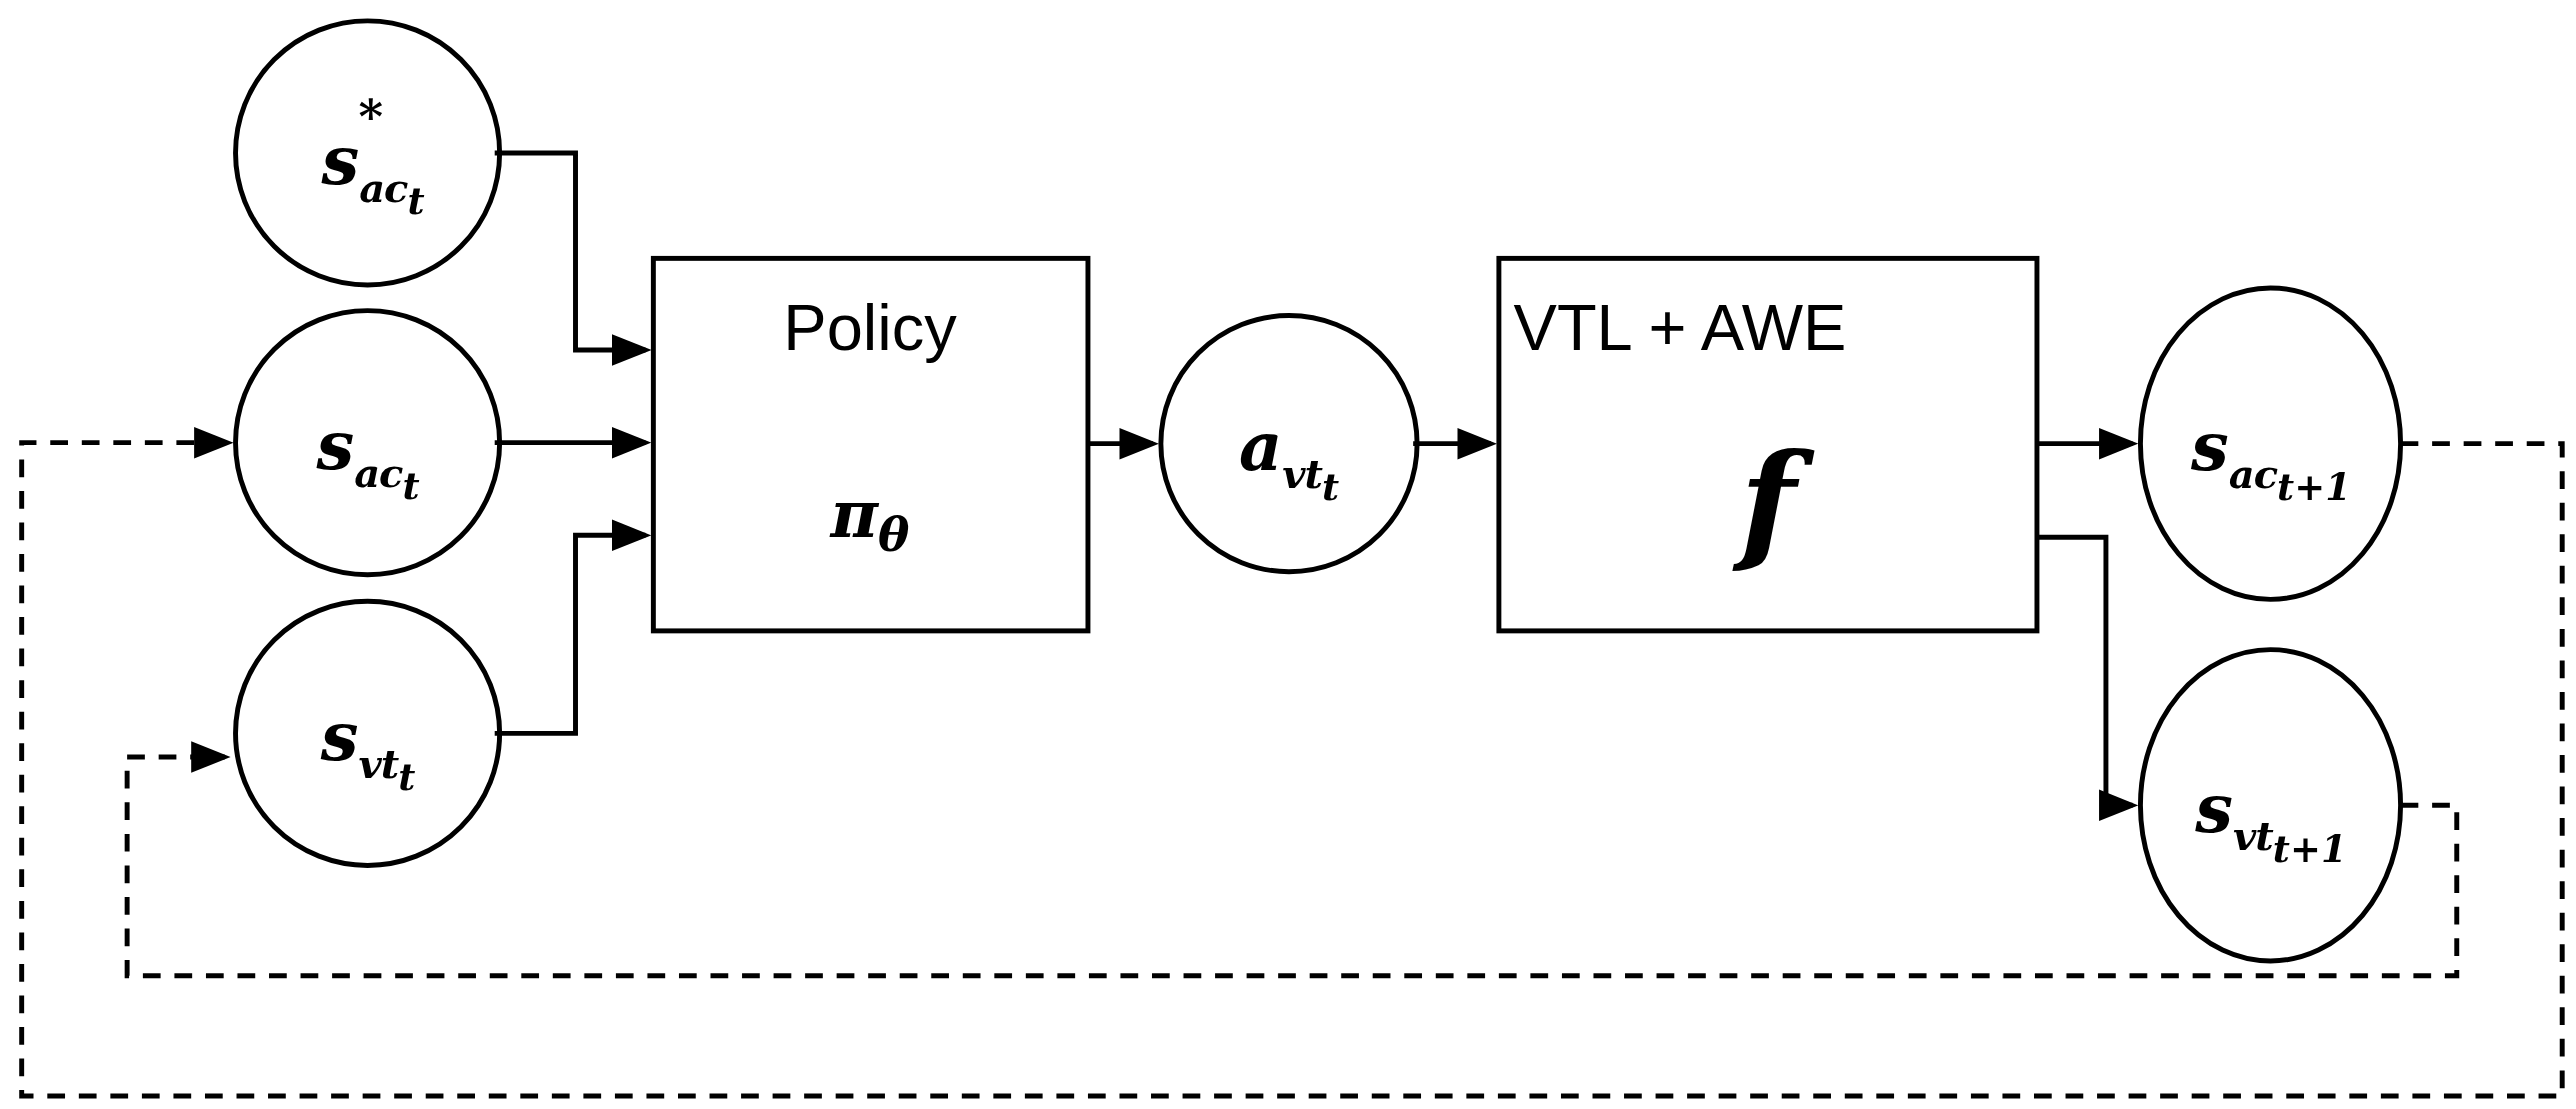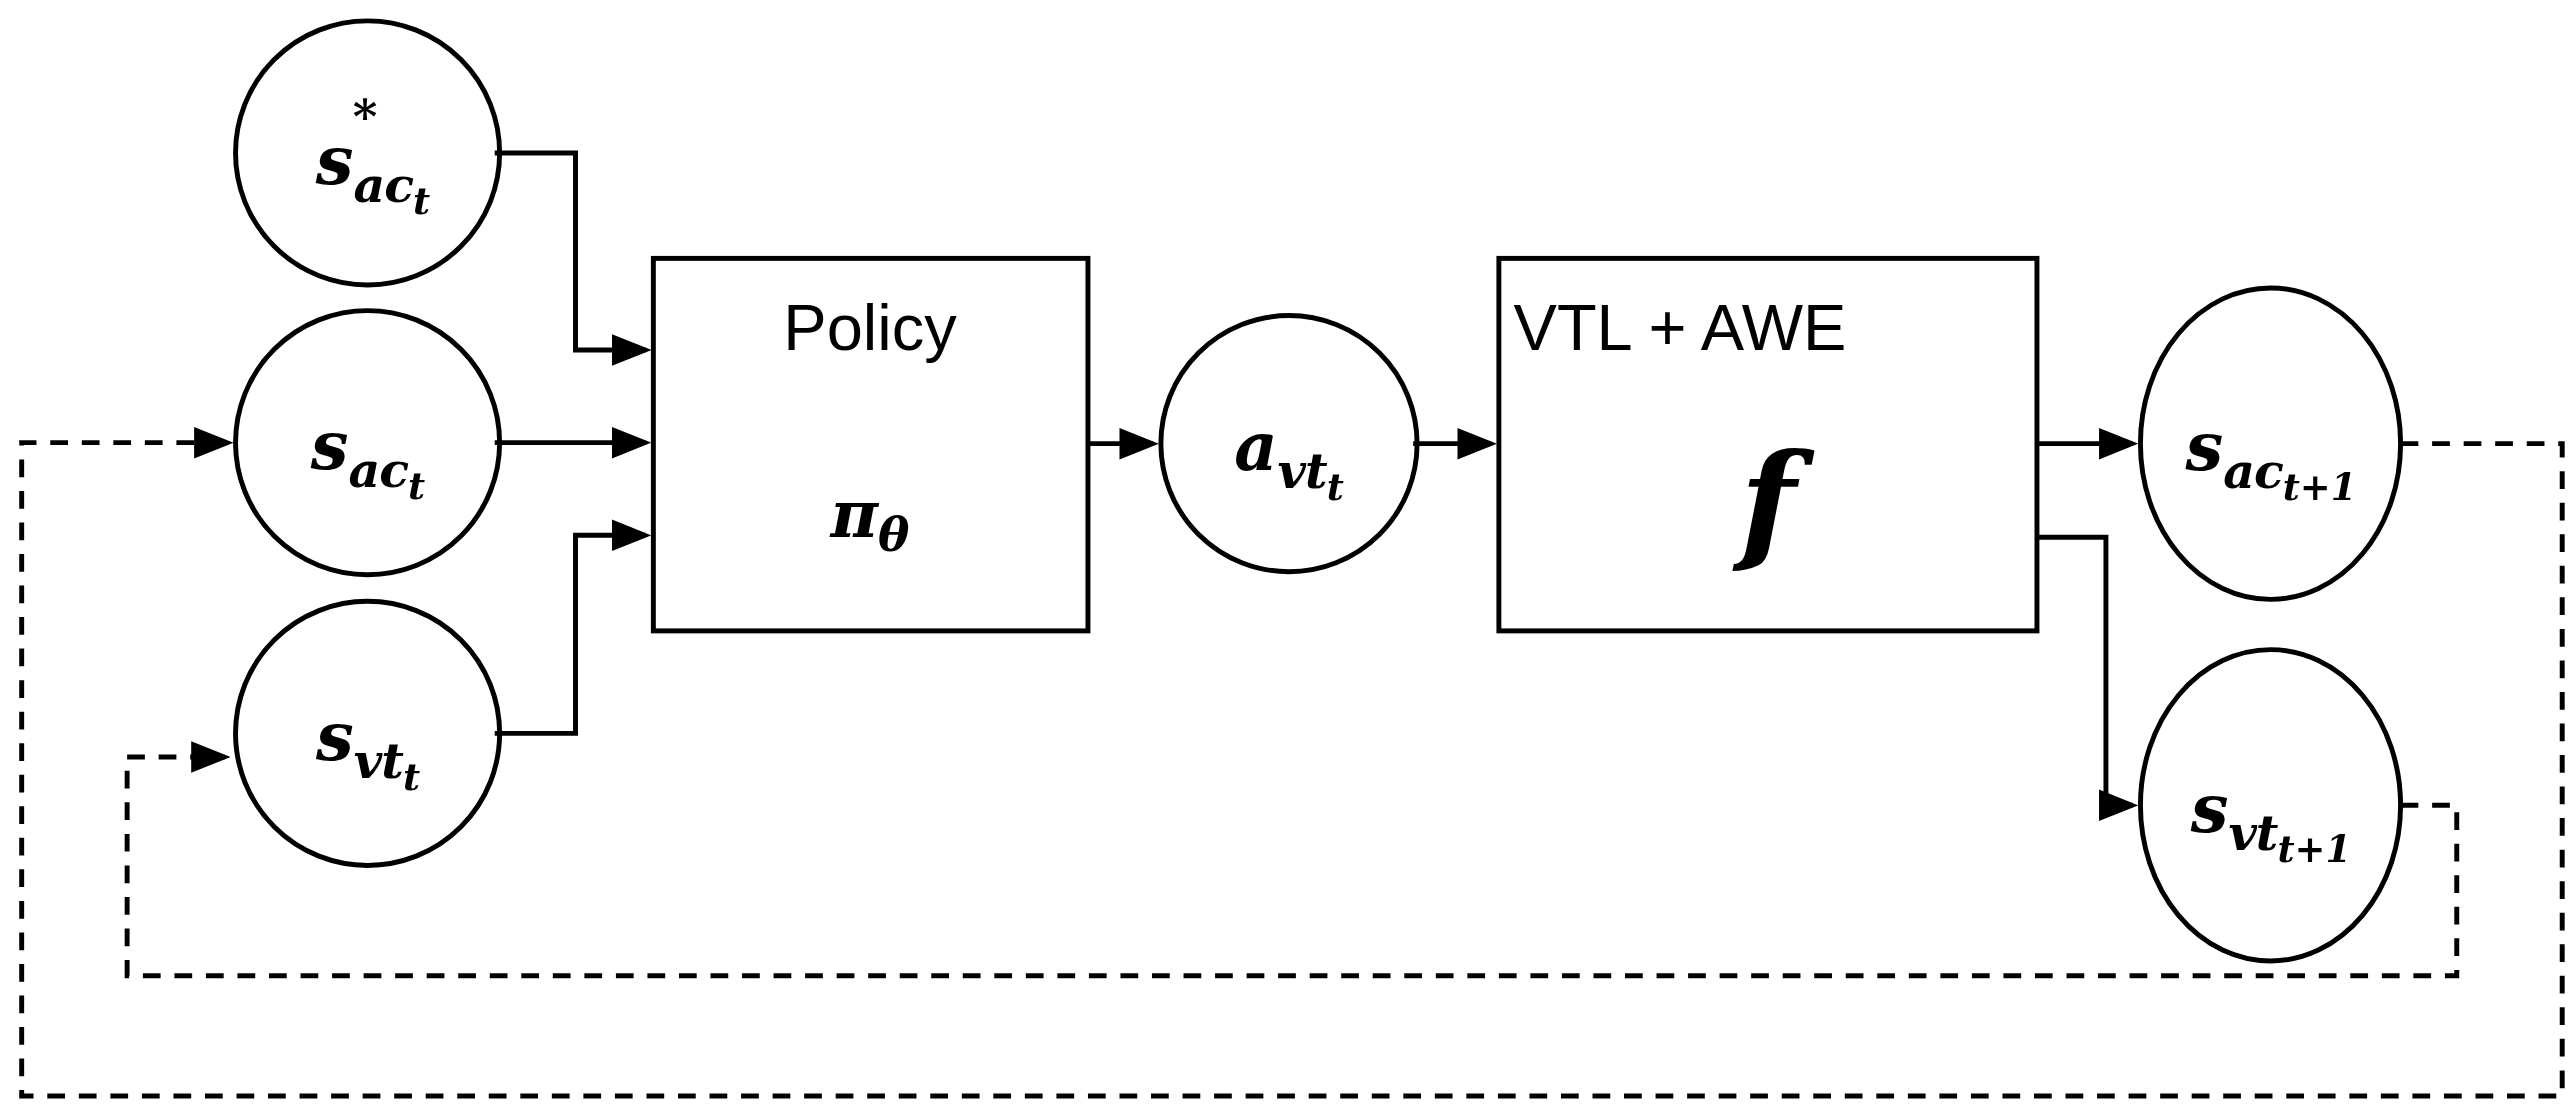--- a/index.html
+++ b/index.html
@@ -20,21 +20,21 @@
     display: flex;
     align-items: baseline;
     white-space: nowrap;
     font-family: "DejaVu Serif", serif;
     font-style: italic;
     font-weight: bold;
     color: #000;
     line-height: 1;
   }
   .node-label .base   { font-size: 67px; }
-  .node-label .sub    { font-size: 49px; position: relative; top: 18px; letter-spacing: -1px; }
+  .node-label .sub    { font-size: 40px; position: relative; top: 18px; letter-spacing: -1px; }
   .node-label .subsub { font-size: 37px; position: relative; top: 30px; }
   .node-label .sup    { position: absolute; left: 37px; top: -34px; font-size: 47px; font-style: normal; }
 
   
   .box-title {
     position: absolute;
     transform: translate(-50%, -50%);
     font-size: 65px;
     color: #000;
     white-space: nowrap;

